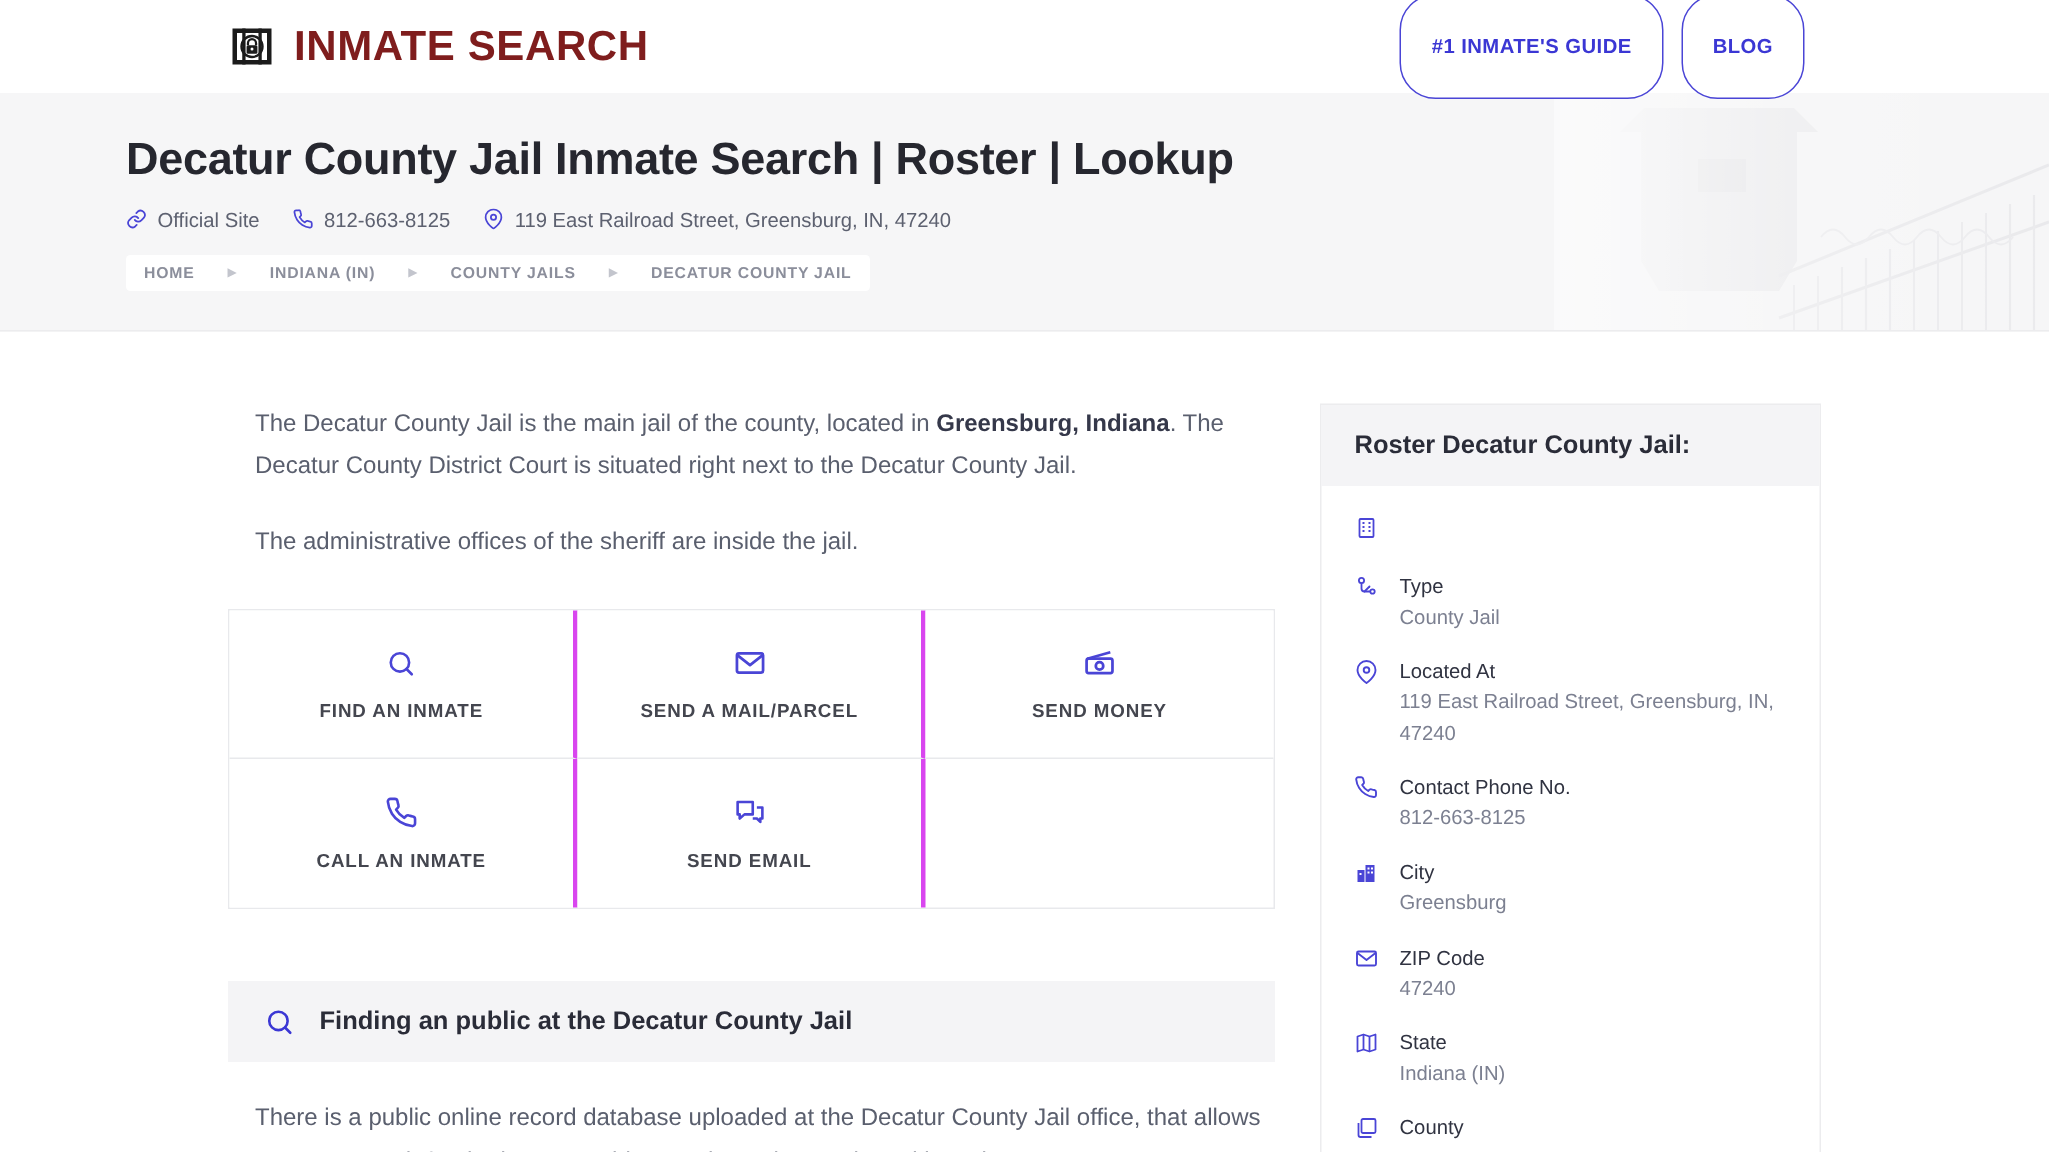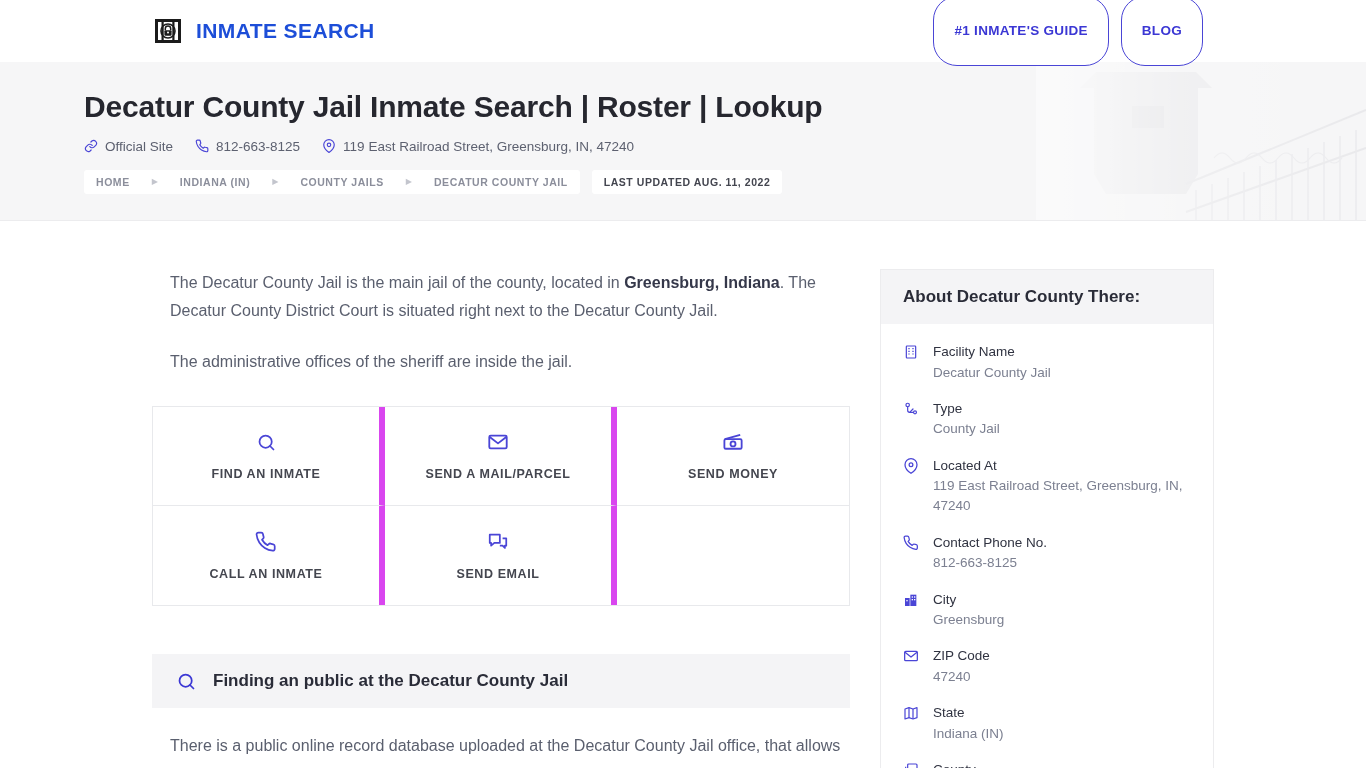--- a/index.html
+++ b/index.html
@@ -15,22 +15,22 @@
   
   .site-header {
     height: 62px; background: #ffffff;
     display: flex; align-items: center; justify-content: space-between;
     padding: 0 163px 0 152px;
     position: relative; z-index: 5;
   }
   .brand { display: flex; align-items: center; gap: 12px; }
   .brand-mark { width: 32px; height: 32px; display: block; }
   .brand-name {
-    font-size: 21px; font-weight: bold; letter-spacing: .4px;
-    color: #1d4ed8;
+    font-size: 28px; font-weight: bold; letter-spacing: .4px;
+    color: #7f1d1d;
   }
   .header-actions { display: flex; align-items: center; gap: 12px; }
   .pill-btn {
     border: 1.5px solid #4a45d6; color: #3b37d4;
     background: #fff; border-radius: 24px;
     font-size: 13.5px; font-weight: bold; letter-spacing: .3px;
     padding: 27px 20px; line-height: 1; cursor: pointer;
     font-family: "Liberation Sans", sans-serif;
     white-space: nowrap;
   }
@@ -91,21 +91,21 @@
   .para b { color: #35384a; font-weight: bold; }
   .para + .para { margin-top: 22px; }
 
   
   .action-grid {
     margin-top: 30px;
     display: grid; grid-template-columns: repeat(3, 1fr);
     border: 1px solid #e8e9ec; background: #fff;
   }
   .action-cell {
-    height: 99px; border-right: 6px solid #d946ef; border-bottom: 1px solid #e8e9ec;
+    height: 99px; border-right: 3px solid #d946ef; border-bottom: 1px solid #e8e9ec;
     display: flex; flex-direction: column; align-items: center; justify-content: center;
     gap: 14px; cursor: pointer; background: #fff;
   }
   .action-cell:nth-child(3n) { border-right: none; }
   .action-cell:nth-child(n+4) { border-bottom: none; }
   .action-icon { color: #4a45d6; height: 22px; display: flex; align-items: center; }
   .action-label {
     font-size: 12.5px; font-weight: bold; letter-spacing: .6px;
     color: #44464f; text-transform: uppercase;
   }
@@ -241,21 +241,20 @@
       <div class="breadcrumb">
         <div class="crumbs">
           <span class="crumb">HOME</span>
           <span class="crumb-sep">▶</span>
           <span class="crumb">INDIANA (IN)</span>
           <span class="crumb-sep">▶</span>
           <span class="crumb">COUNTY JAILS</span>
           <span class="crumb-sep">▶</span>
           <span class="crumb">DECATUR COUNTY JAIL</span>
         </div>
-        <div class="updated-badge">LAST UPDATED AUG. 11, 2022</div>
       </div>
     </div>
   </section>
 
   <div class="content">
 
     <main class="col-main">
       <p class="para">
         <span>The Decatur County Jail is the main jail of the county, located in </span><b>Greensburg, Indiana</b><span>. The Decatur County District Court is situated right next to the Decatur County Jail.</span>
       </p>
@@ -325,33 +324,29 @@
         <span class="sh-text">Finding an public at the Decatur County Jail</span>
       </div>
 
       <div class="section-body">
         <p class="para">There is a public online record database uploaded at the Decatur County Jail office, that allows users to search for the inmates. This search can be conducted by using</p>
       </div>
     </main>
 
     <aside class="col-side">
       <section class="side-card">
-        <div class="side-card-head">About Decatur County There:</div>
+        <div class="side-card-head">Roster Decatur County Jail:</div>
         <div class="side-card-body">
 
           <div class="side-row">
             <span class="side-row-icon">
               <svg width="16" height="16" viewBox="0 0 24 24" fill="none" stroke="currentColor" stroke-width="1.8" stroke-linejoin="round">
                 <rect x="5" y="3" width="14" height="18" rx="1"></rect>
                 <path d="M8 7h2M14 7h2M8 11h2M14 11h2M8 15h2M14 15h2"></path>
               </svg>
-            </span>
-            <span class="side-row-text">
-              <span class="side-label">Facility Name</span>
-              <span class="side-value" style="display:block">Decatur County Jail</span>
             </span>
           </div>
 
           <div class="side-row">
             <span class="side-row-icon">
               <svg width="16" height="16" viewBox="0 0 24 24" fill="none" stroke="currentColor" stroke-width="1.8" stroke-linecap="round">
                 <circle cx="7" cy="6" r="2.6"></circle>
                   <circle cx="18" cy="17" r="2.2"></circle>
                 <path d="M7 9v5a3 3 0 0 0 3 3h5"></path>
                   <path d="M10 17l5-5"></path>

